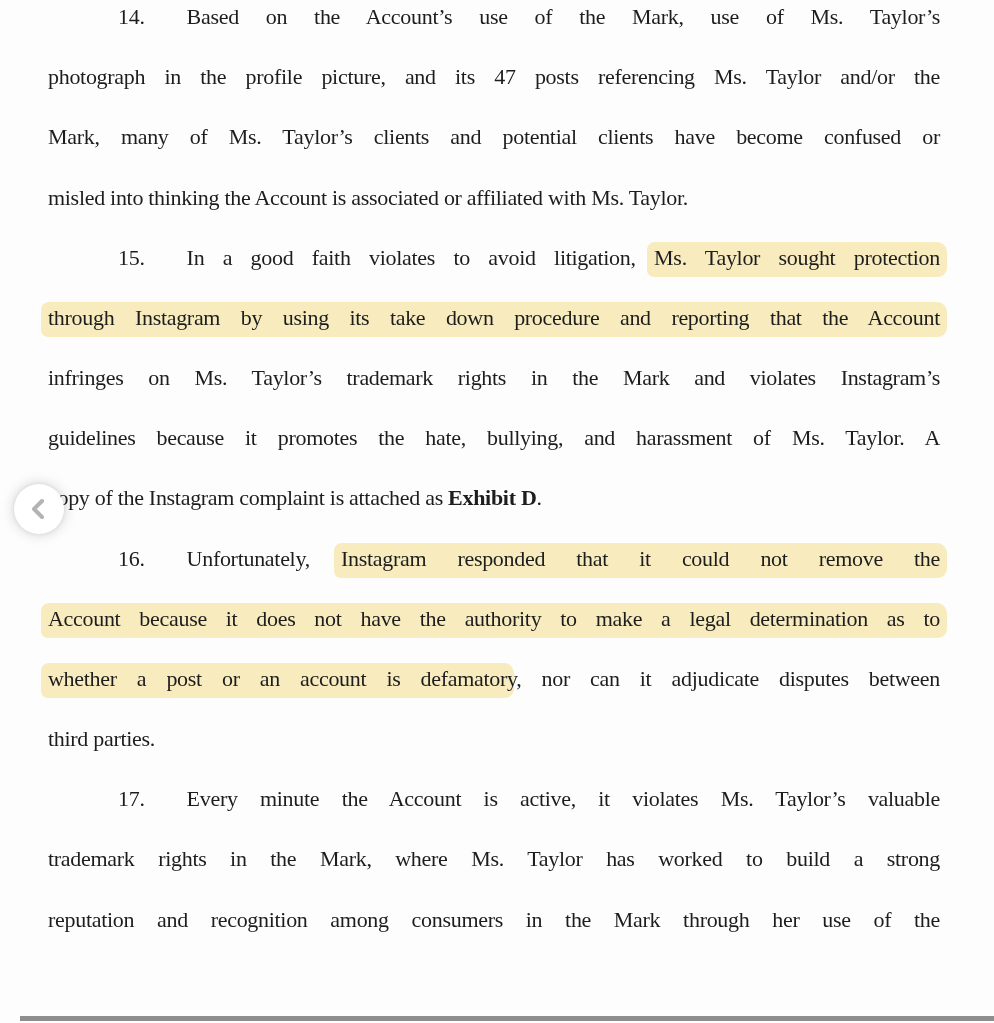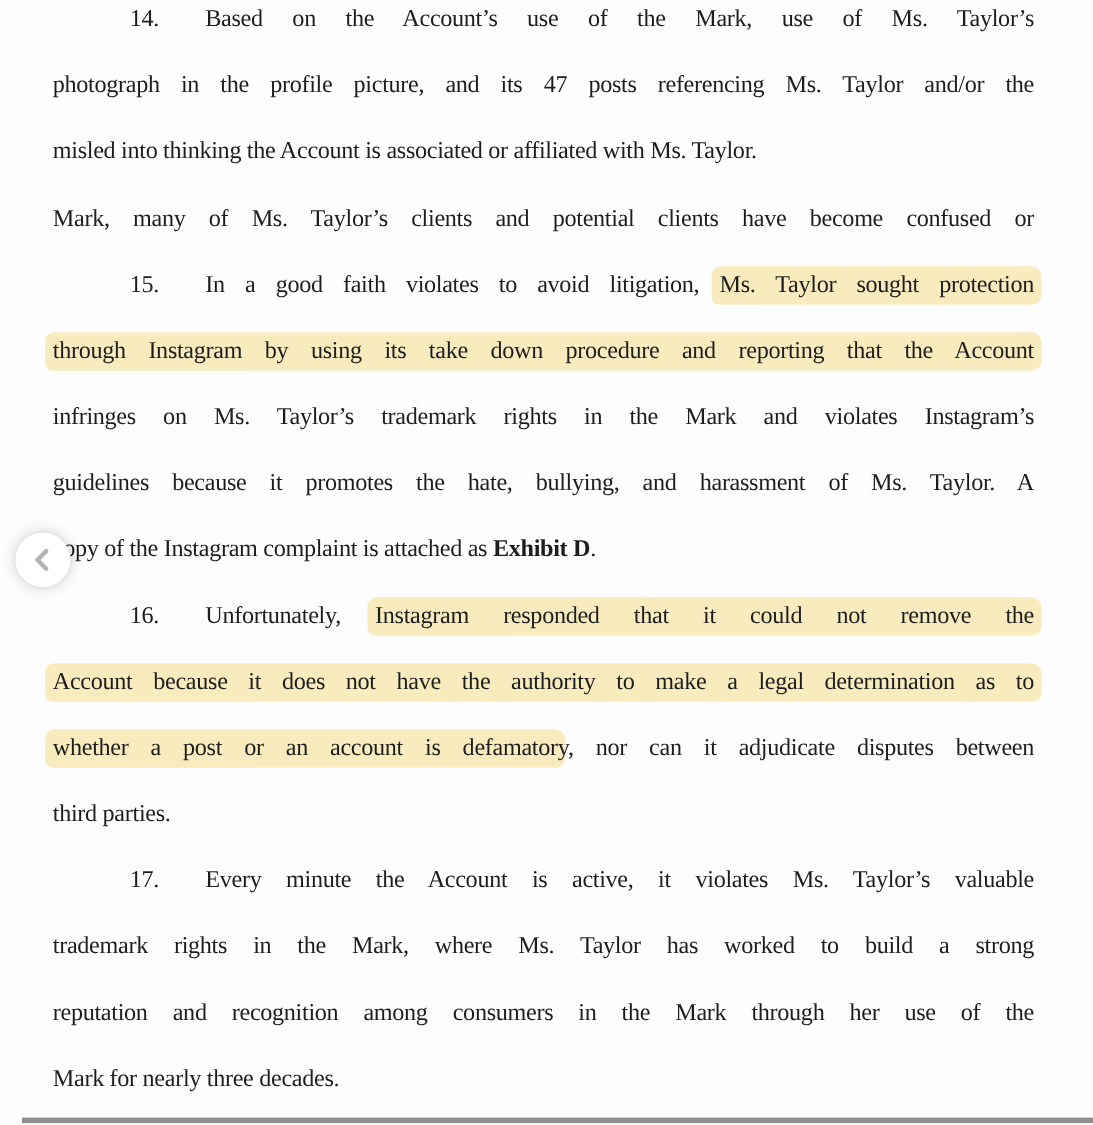--- a/index.html
+++ b/index.html
@@ -84,35 +84,34 @@
   }
 </style>
 </head>
 <body>
 
 <div class="page">
 
   <div class="doc">
       <div class="line indent"><span class="para-num">14.</span><span>Based on the Account’s use of the Mark, use of Ms. Taylor’s</span></div>
       <div class="line"><span>photograph in the profile picture, and its 47 posts referencing Ms. Taylor and/or the</span></div>
+      <div class="line"><span>Mark, many of Ms. Taylor’s clients and potential clients have become confused or</span></div>
       <div class="line left"><span>misled into thinking the Account is associated or affiliated with Ms. Taylor.</span></div>
-      <div class="line"><span>Mark, many of Ms. Taylor’s clients and potential clients have become confused or</span></div>
       <div class="line indent"><span class="para-num">15.</span><span>In a good faith violates to avoid litigation, </span><span class="hl">Ms. Taylor sought protection</span></div>
       <div class="line"><span class="hl">through Instagram by using its take down procedure and reporting that the Account</span></div>
       <div class="line"><span>infringes on Ms. Taylor’s trademark rights in the Mark and violates Instagram’s</span></div>
       <div class="line"><span>guidelines because it promotes the hate, bullying, and harassment of Ms. Taylor. A</span></div>
       <div class="line left"><span>copy of the Instagram complaint is attached as </span><span class="bold">Exhibit D</span><span>.</span></div>
       <div class="line indent"><span class="para-num">16.</span><span>Unfortunately, </span><span class="hl">Instagram responded that it could not remove the</span></div>
       <div class="line"><span class="hl">Account because it does not have the authority to make a legal determination as to</span></div>
       <div class="line"><span class="hl">whether a post or an account is defamator</span><span>y, nor can it adjudicate disputes between</span></div>
       <div class="line left"><span>third parties.</span></div>
       <div class="line indent"><span class="para-num">17.</span><span>Every minute the Account is active, it violates Ms. Taylor’s valuable</span></div>
       <div class="line"><span>trademark rights in the Mark, where Ms. Taylor has worked to build a strong</span></div>
       <div class="line"><span>reputation and recognition among consumers in the Mark through her use of the</span></div>
-      <div class="line left"><span>Mark for nearly three decades.</span></div>
     </div>
 
   <button class="nav-prev">
     <span>
       <svg width="26" height="26" viewBox="0 0 26 26">
         <polyline points="16,5 8,13 16,21" fill="none" stroke="#b3b3b3" stroke-width="4" stroke-linecap="round" stroke-linejoin="round"></polyline>
       </svg>
     </span>
   </button>
 

